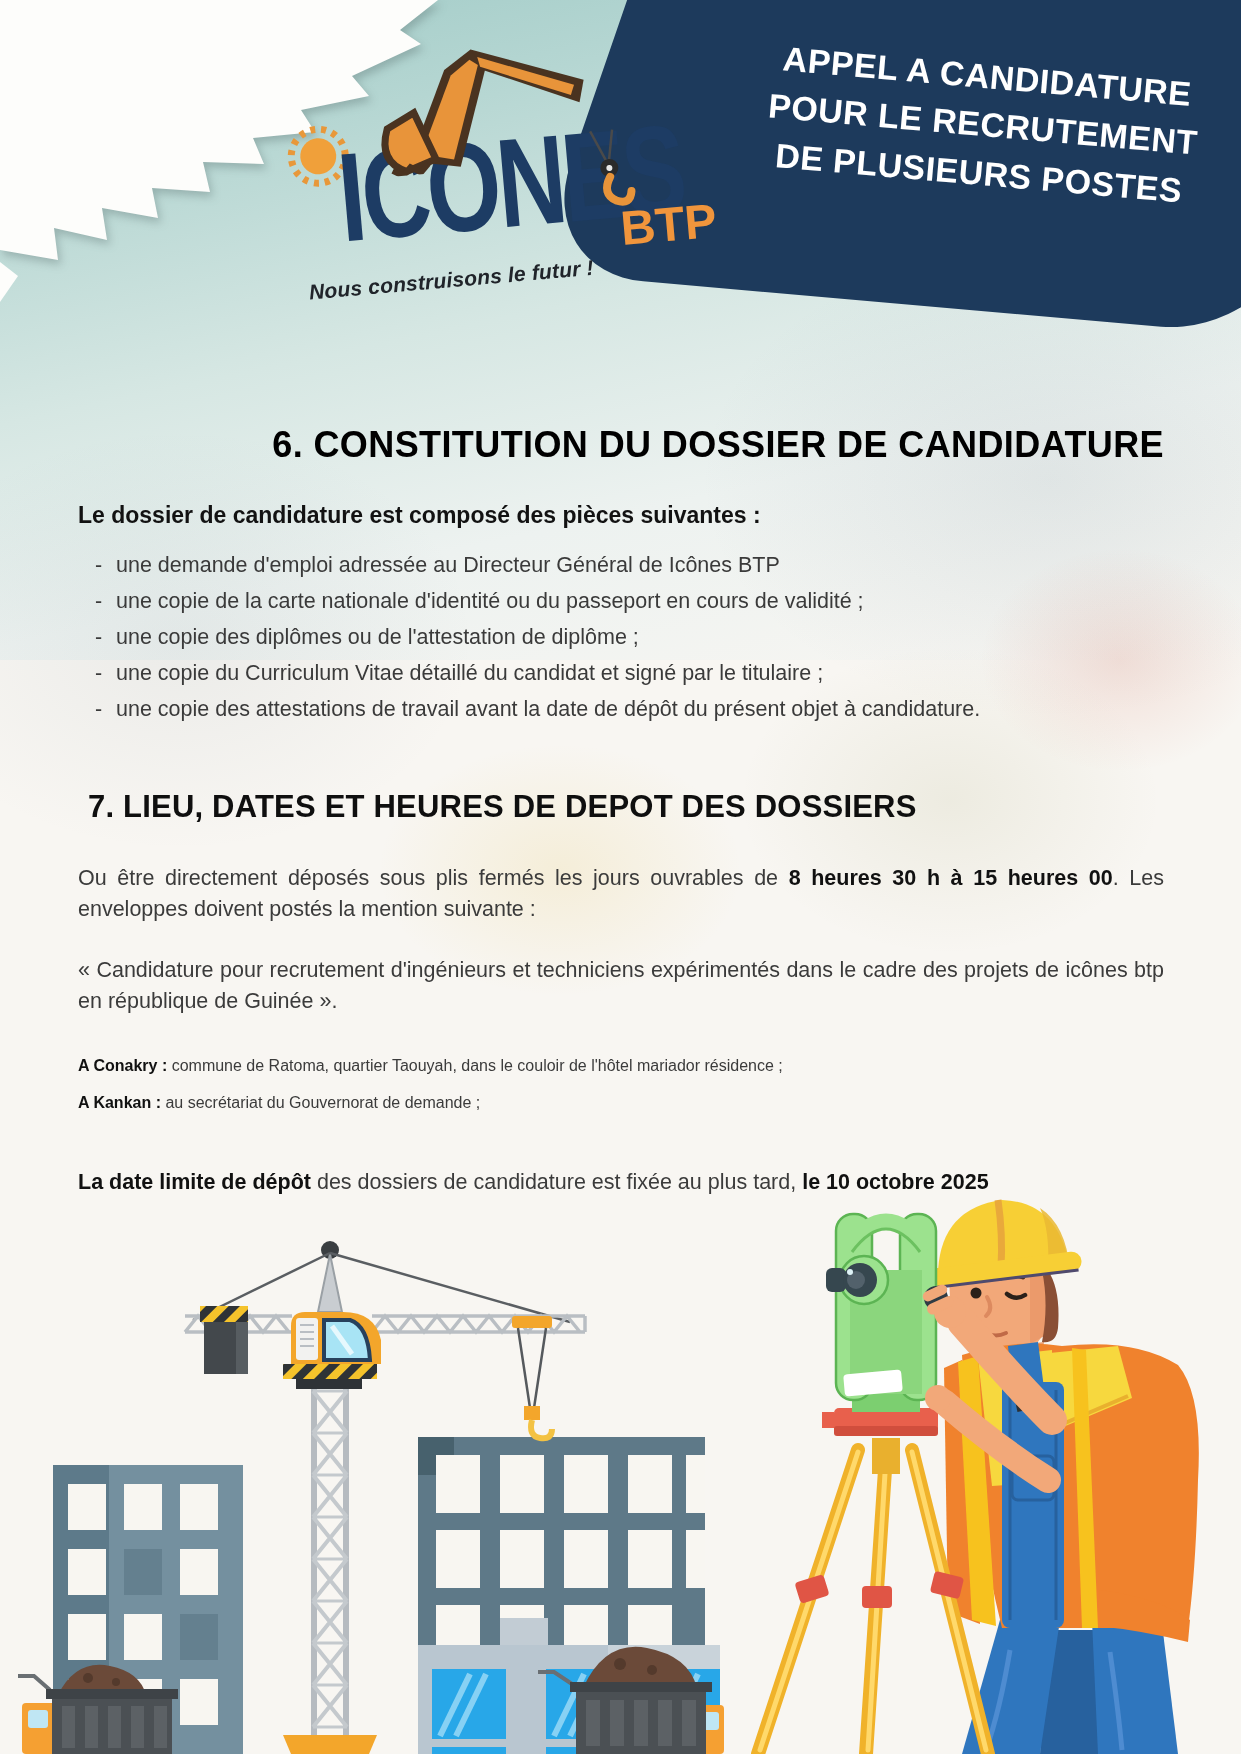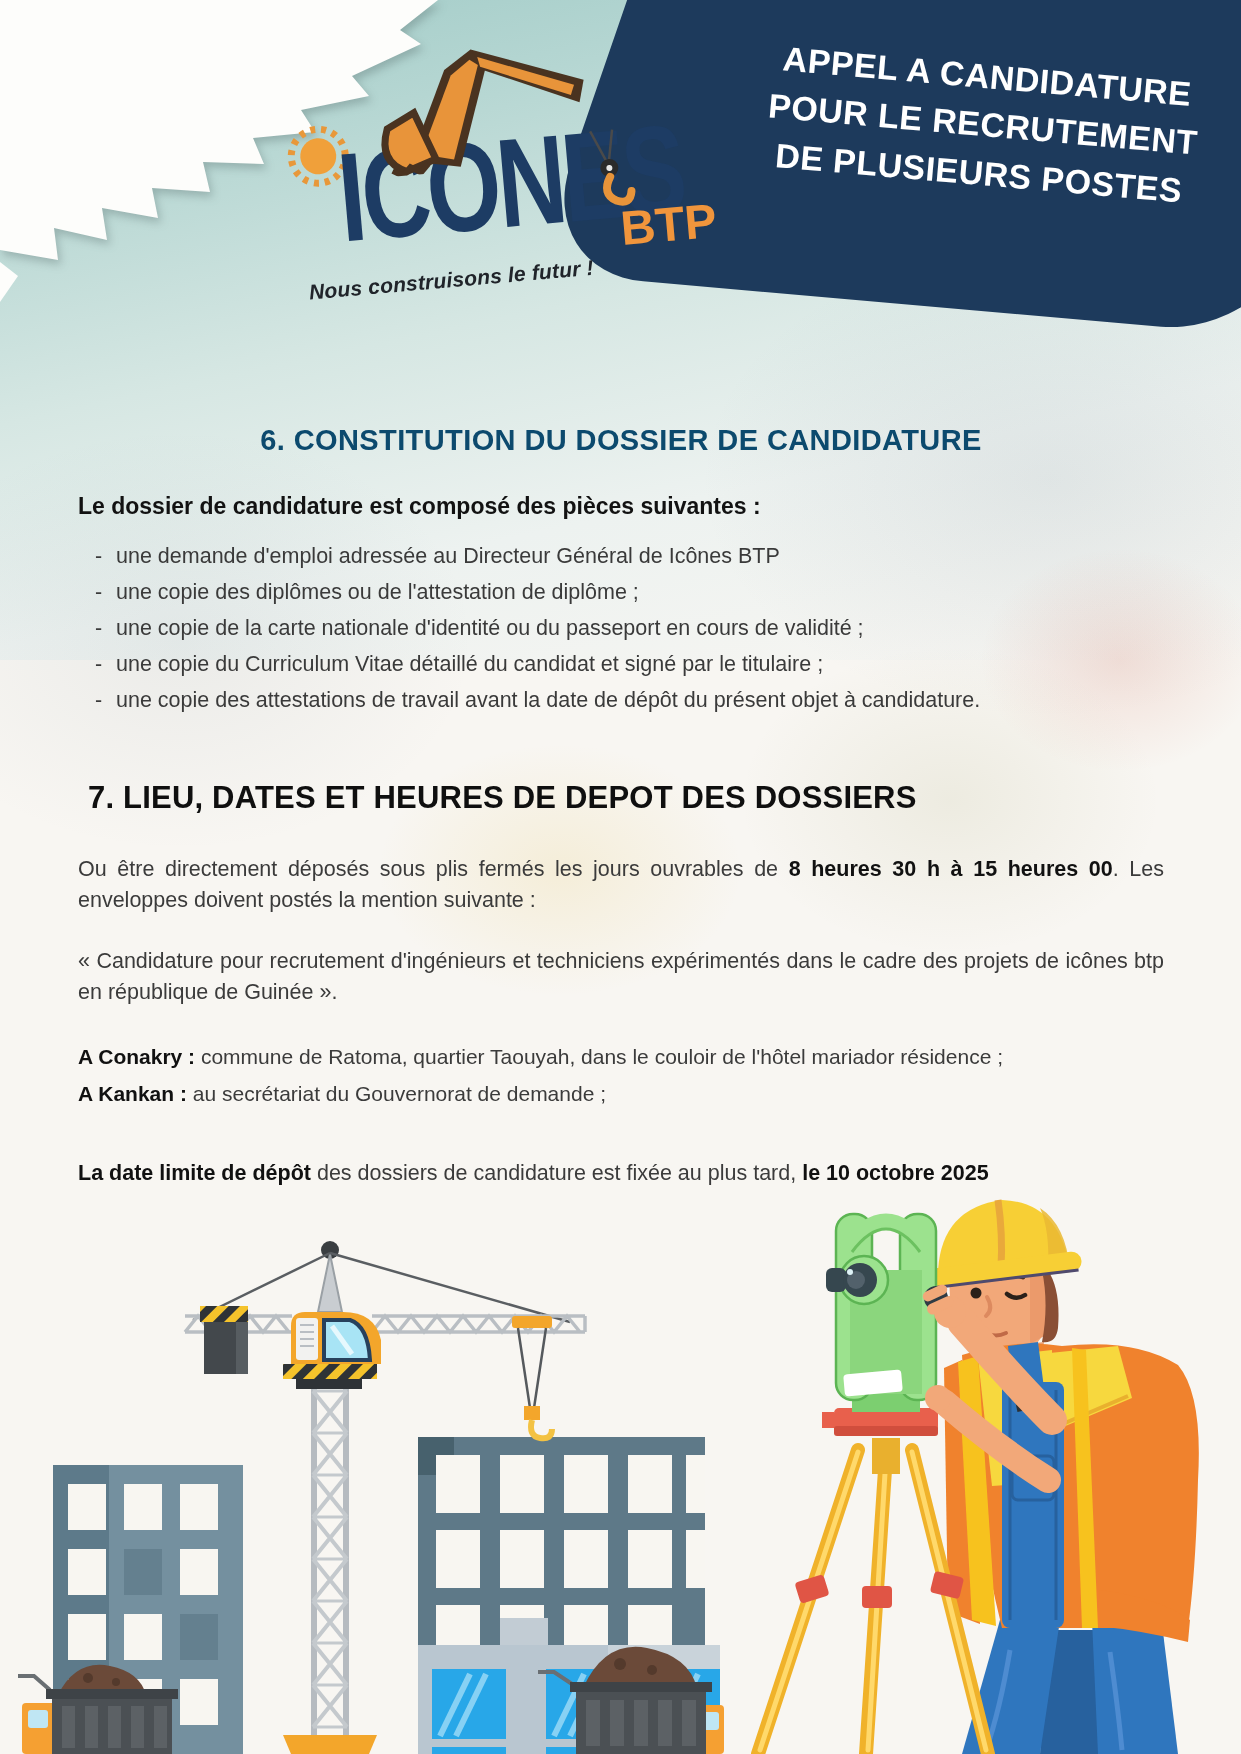--- a/index.html
+++ b/index.html
@@ -60,36 +60,36 @@
   .gear{position:absolute;left:2px;top:14px;width:66px;height:66px;}
   .excavator{position:absolute;left:96px;top:-58px;width:230px;height:132px;}
   .hook-logo{position:absolute;left:300px;top:44px;width:50px;height:82px;}
   .tagline{
     position:absolute;left:14px;top:170px;width:400px;
     font-size:21px;font-weight:700;color:#20242a;font-style:italic;letter-spacing:.2px;
   }
   
   .content{position:absolute;left:78px;top:424px;width:1086px;color:#3b3b3b;}
   .h6{
-    margin:0 0 36px;text-align:center;
-    font-size:29px;font-weight:700;color:#0c4a6e;letter-spacing:.4px;
+    margin:0 0 36px;text-align:right;
+    font-size:36px;font-weight:700;color:#000000;letter-spacing:.4px;
   }
   .intro{margin:0 0 18px;font-size:23px;font-weight:700;color:#121212;}
   .doc-list{margin:12px;padding:0;list-style:none;}
   .doc-list li{
     position:relative;padding-left:26px;font-size:21.5px;line-height:36px;color:#3a3a3a;
   }
   .doc-list li::before{content:"-";position:absolute;left:5px;}
   .h7{
     margin:62px 10px 38px;
     font-size:31px;font-weight:700;color:#0f0f0f;letter-spacing:.2px;
   }
   .para{margin:0 0 30px;font-size:21.5px;line-height:31px;text-align:justify;}
   .b{font-weight:700;color:#111;}
-  .locations{margin-top:2px;font-size:21px;line-height:37px;}
+  .locations{margin-top:2px;font-size:16px;line-height:37px;}
   .deadline{margin-top:46px;font-size:21.5px;line-height:31px;}
   
   .illustration{position:absolute;left:0;bottom:0;width:1241px;height:604px;display:block;}
 </style>
 </head>
 <body>
 
 <div class="page">
 
   <div class="teal-header"></div>
@@ -126,22 +126,22 @@
     </svg>
     <div class="logo-btp">BTP</div>
     <div class="tagline">Nous construisons le futur !</div>
   </div>
 
   <div class="content">
     <h2 class="h6">6. CONSTITUTION DU DOSSIER DE CANDIDATURE</h2>
     <p class="intro">Le dossier de candidature est composé des pièces suivantes :</p>
     <ul class="doc-list">
       <li>une demande d'emploi adressée au Directeur Général de Icônes BTP</li>
+      <li>une copie de la carte nationale d'identité ou du passeport en cours de validité ;</li>
       <li>une copie des diplômes ou de l'attestation de diplôme ;</li>
-      <li>une copie de la carte nationale d'identité ou du passeport en cours de validité ;</li>
       <li>une copie du Curriculum Vitae détaillé du candidat et signé par le titulaire ;</li>
       <li>une copie des attestations de travail avant la date de dépôt du présent objet à candidature.</li>
     </ul>
 
     <h2 class="h7">7. LIEU, DATES ET HEURES DE DEPOT DES DOSSIERS</h2>
 
 
     <p class="para"><span>Ou être directement déposés sous plis fermés les jours ouvrables de </span><span class="b">8 heures 30 h à 15 heures 00</span><span>. Les enveloppes doivent postés la mention suivante :</span></p>
 
     <p class="para">« Candidature pour recrutement d'ingénieurs et techniciens expérimentés dans le cadre des projets de icônes btp en république de Guinée ».</p>

